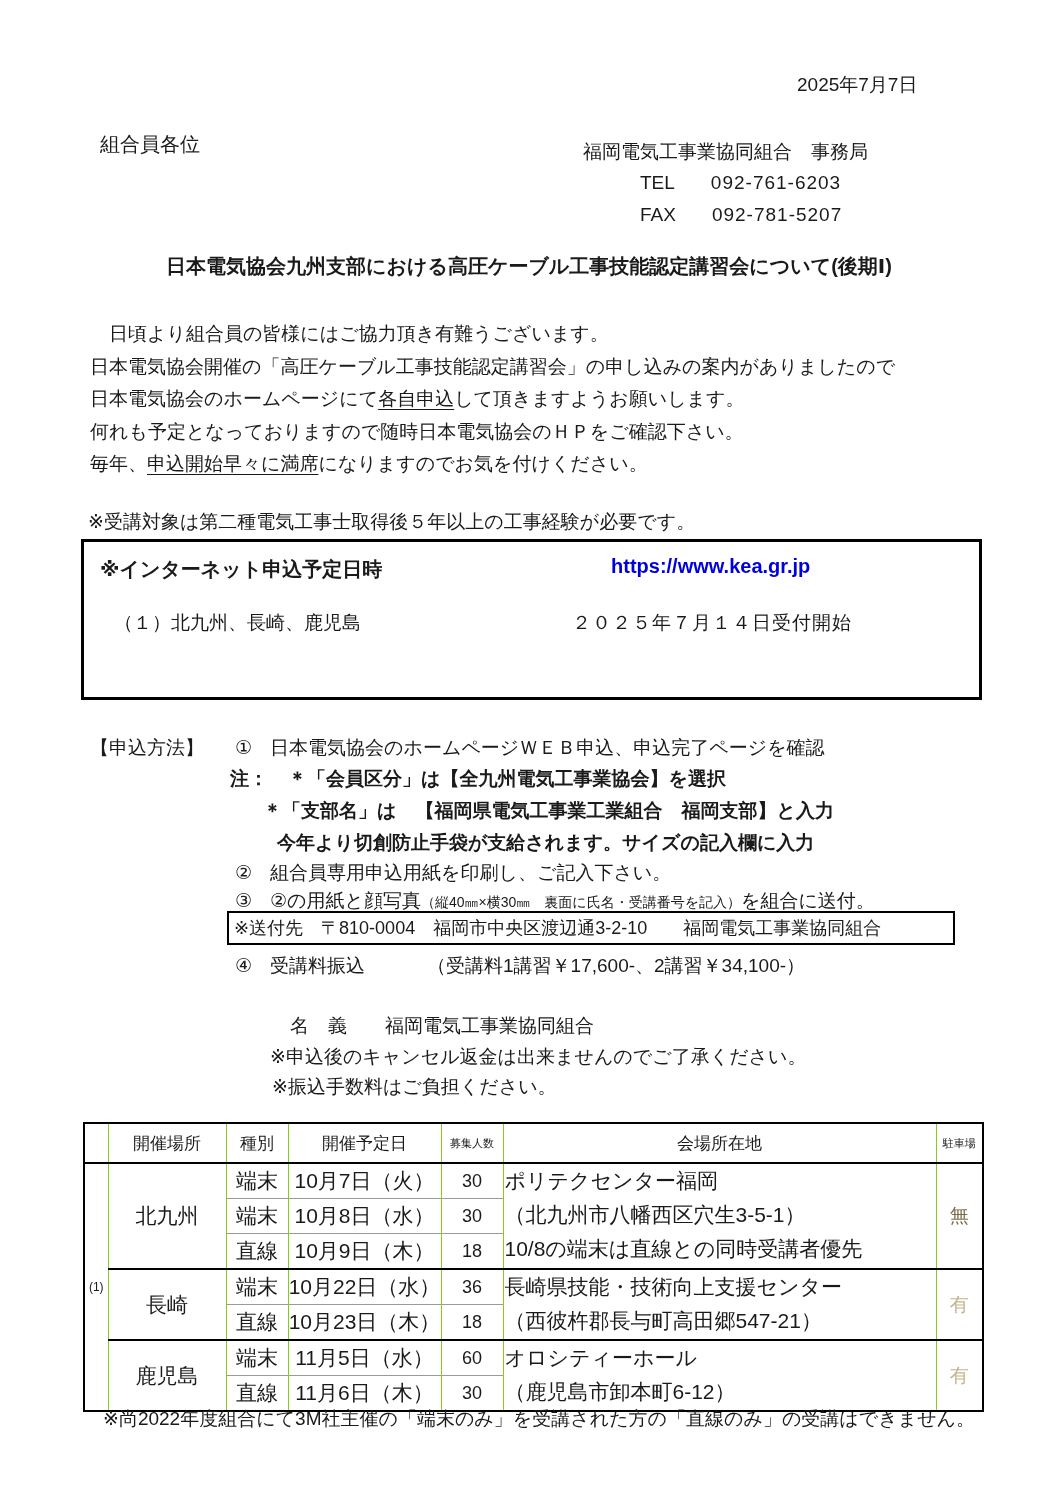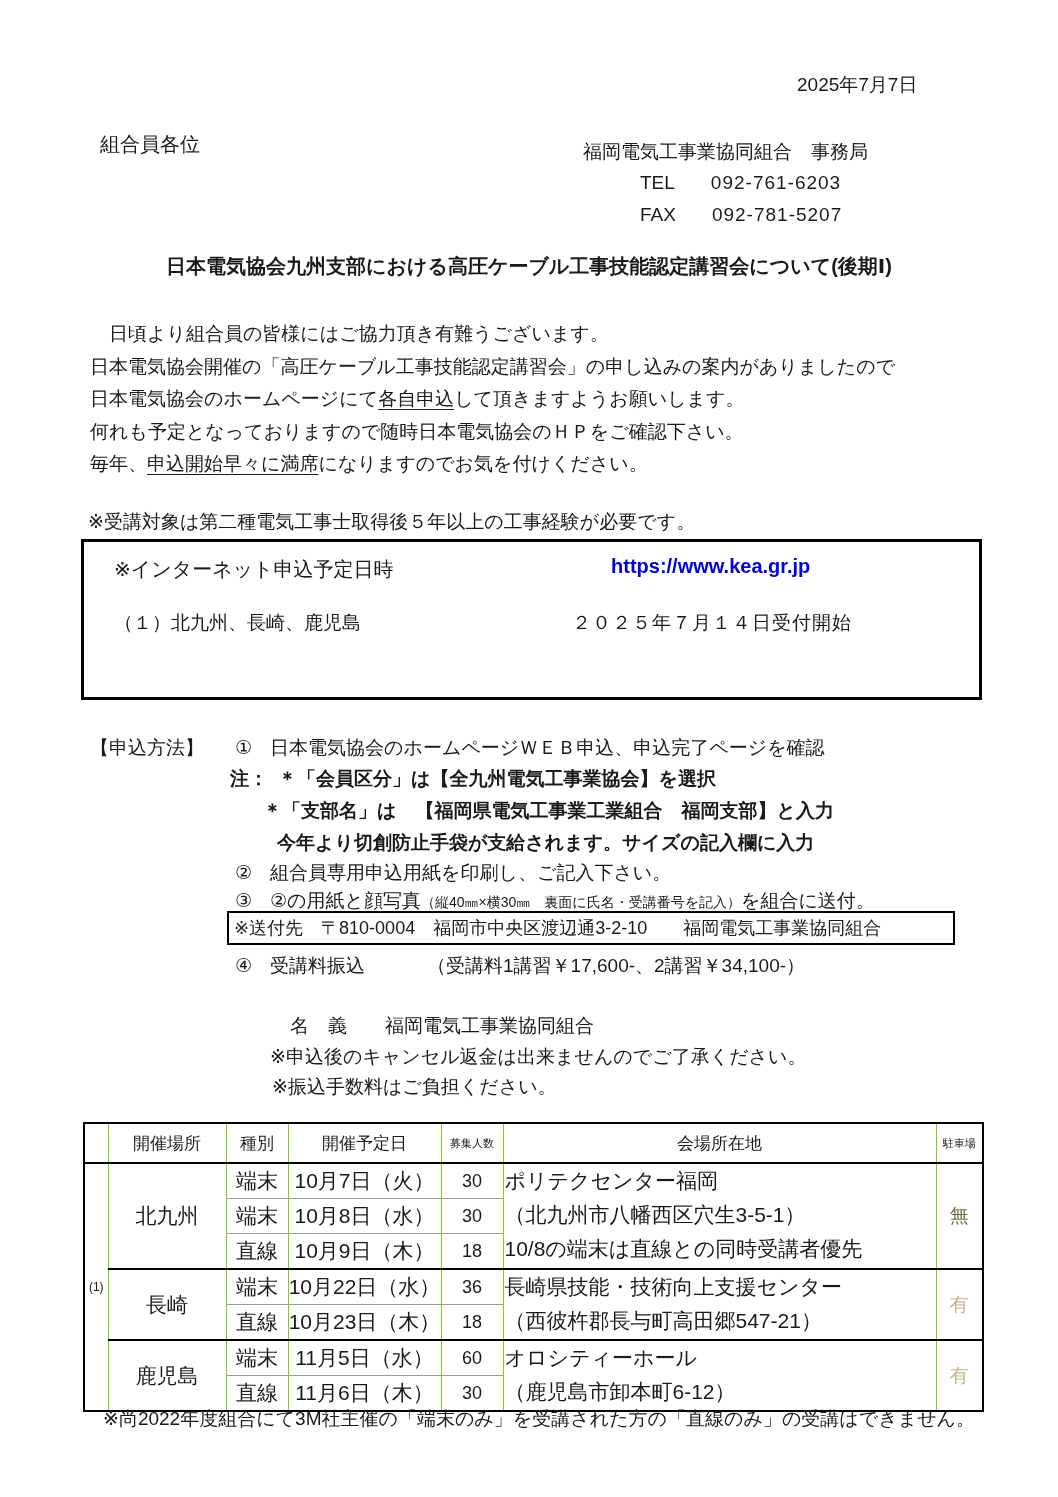--- a/index.html
+++ b/index.html
@@ -14,21 +14,21 @@
   .sender-org{left:583px;top:139px;font-size:19px;}
   .tel-line{left:640px;top:172px;font-size:19px;}
   .fax-line{left:640px;top:204px;font-size:19px;}
   .tel-line .num,.fax-line .num{margin-left:36px;letter-spacing:1px;}
   .doc-title{left:0;top:253px;width:1058px;text-align:center;font-size:20px;font-weight:bold;}
   .body-text{left:90px;top:318px;font-size:19px;line-height:32.5px;}
   .eligibility{left:88px;top:509px;font-size:19px;}
   .ul{text-decoration:underline;text-underline-offset:4px;}
 
   .infobox{left:81px;top:539px;width:895px;height:155px;border:3px solid #000;}
-  .bx-heading{position:absolute;left:30px;top:14px;font-size:20px;font-weight:normal;white-space:nowrap;text-align:center;}
+  .bx-heading{position:absolute;left:16px;top:14px;font-size:20px;font-weight:bold;white-space:nowrap;text-align:center;}
   .bx-url{position:absolute;left:527px;top:13px;font-size:20px;font-weight:bold;color:#0000dd;text-decoration:none;white-space:nowrap;}
   .bx-l1l{position:absolute;left:30px;top:68px;font-size:19px;white-space:nowrap;}
   .bx-l1r{position:absolute;left:488px;top:68px;font-size:19px;letter-spacing:1px;white-space:nowrap;}
   .bx-l2{position:absolute;left:0;top:116px;width:100%;text-align:center;font-size:19px;white-space:nowrap;}
 
   .m-label{left:90px;top:735px;font-size:19px;}
   .m-row{font-size:19px;}
   .m-num{display:inline-block;margin-right:18px;}
   .bold{font-weight:bold;}
   .small-paren{font-size:14px;}
@@ -89,21 +89,21 @@
     <div class="bx-l1l">（１）北九州、長崎、鹿児島</div>
     <div class="bx-l1r">２０２５年７月１４日受付開始</div>
   </div>
 
   <div class="abs m-label">【申込方法】</div>
 
   <div class="abs m-row" style="left:235px;top:735px;">
     <span class="m-num">①</span><span>日本電気協会のホームページＷＥＢ申込、申込完了ページを確認</span>
   </div>
   <div class="abs m-row bold" style="left:230px;top:766px;">
-    <span>注：</span><span style="margin-left:10px;">＊「会員区分」は【全九州電気工事業協会】を選択</span>
+    <span>注：</span><span style="margin-left:20px;">＊「会員区分」は【全九州電気工事業協会】を選択</span>
   </div>
   <div class="abs m-row bold" style="left:263px;top:798px;">＊「支部名」は　【福岡県電気工事業工業組合　福岡支部】と入力</div>
   <div class="abs m-row bold" style="left:277px;top:830px;">今年より切創防止手袋が支給されます。サイズの記入欄に入力</div>
   <div class="abs m-row" style="left:235px;top:860px;">
     <span class="m-num">②</span><span>組合員専用申込用紙を印刷し、ご記入下さい。</span>
   </div>
   <div class="abs m-row" style="left:235px;top:888px;">
     <span class="m-num">③</span><span>②の用紙と顔写真</span><span class="small-paren">（縦40㎜×横30㎜　裏面に氏名・受講番号を記入）</span><span>を組合に送付。</span>
   </div>
 

